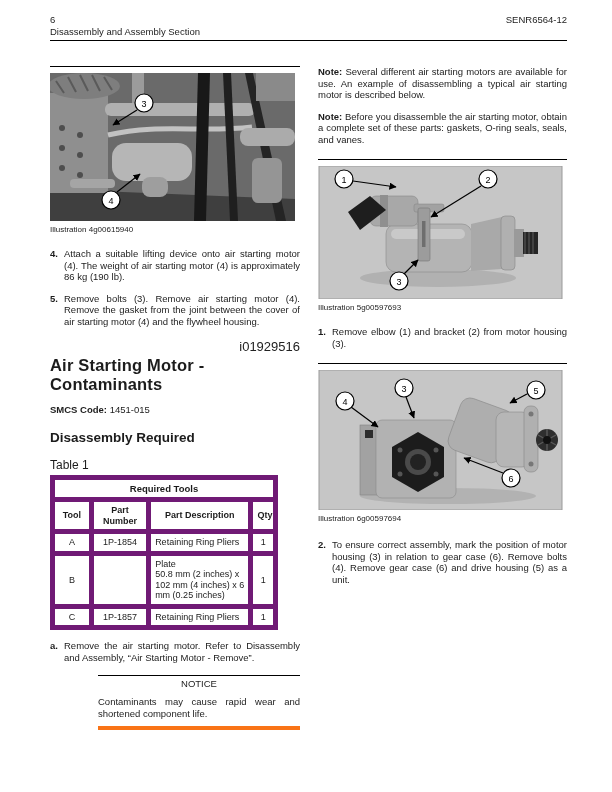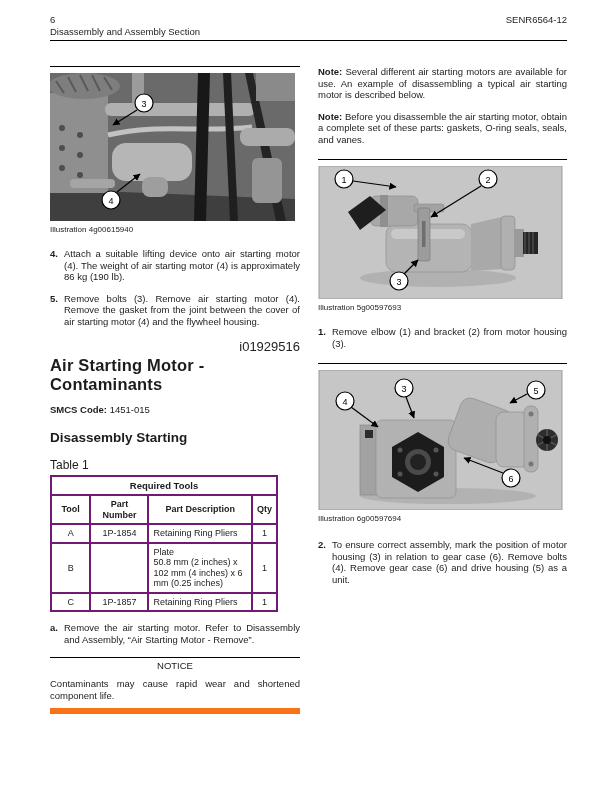--- a/index.html
+++ b/index.html
@@ -29,29 +29,29 @@
   .caption{display:flex;justify-content:flex-start;font-size:8px;color:#222;margin-top:4px;line-height:9px;}
   svg text{font-family:"Liberation Sans",sans-serif;}
   .callout-num{font-size:9px;fill:#000;}
   
   .article-id{font-size:13px;text-align:right;color:#222;margin-top:12px;}
   .title{font-size:16.5px;font-weight:bold;line-height:19px;margin-top:2px;width:210px;letter-spacing:0.2px;}
   .smcs{font-size:9.5px;margin-top:10px;}
   .h2{font-size:13.5px;font-weight:bold;margin-top:15px;}
   .table-label{font-size:12px;margin-top:13px;}
   table.tools{border-collapse:collapse;margin-top:3px;width:228px;table-layout:fixed;}
-  table.tools th,table.tools td{border:2px solid #701a75;font-size:9px;padding:3px 4px;vertical-align:middle;}
+  table.tools th,table.tools td{border:5px solid #701a75;font-size:9px;padding:3px 4px;vertical-align:middle;}
   .tools .t-title{font-weight:bold;text-align:center;font-size:9.5px;padding:3px;}
   .tools th{font-weight:bold;text-align:center;line-height:10.5px;}
   .tools td{text-align:center;}
   .tools td.desc{text-align:left;white-space:pre-line;line-height:10.5px;}
   .c-tool{width:38px;}.c-part{width:56px;}.c-desc{width:100px;}.c-qty{width:24px;}
   .startby{font-size:9.5px;font-weight:bold;margin-top:15px;}
   
-  .notice{border-top:1px solid #000;border-bottom:6px solid #f97316;margin-top:12px;padding:2px 0 7px 0;}
+  .notice{border-top:1px solid #000;border-bottom:4px solid #f97316;margin-top:12px;padding:2px 0 7px 0;margin-left:48px;}
   .notice-title{text-align:center;font-size:9.5px;margin-bottom:7px;}
   .notice p{margin:0;}
   .notice p + p{margin-top:10px;}
   .note{margin:0;}
   .note + .note{margin-top:10px;}
   .mt14{margin-top:14px;}
   .mt16{margin-top:16px;}
 </style>
 </head>
 <body>
@@ -125,21 +125,21 @@
           <span class="step-num">5.</span>
           <span class="step-body">Remove bolts (3). Remove air starting motor (4). Remove the gasket from the joint between the cover of air starting motor (4) and the flywheel housing.</span>
         </div>
 
         <div class="article-id">i01929516</div>
         <div class="title">Air Starting Motor - Contaminants</div>
         <div class="smcs">
           <span class="bold">SMCS Code:</span>
           <span>1451-015</span>
         </div>
-        <div class="h2">Disassembly Starting</div>
+        <div class="h2">Disassembly Required</div>
 
         <div class="table-label">Table 1</div>
         <table class="tools">
           <colgroup>
               <col class="c-tool">
               <col class="c-part">
               <col class="c-desc">
               <col class="c-qty">
             </colgroup>
           <tbody>

